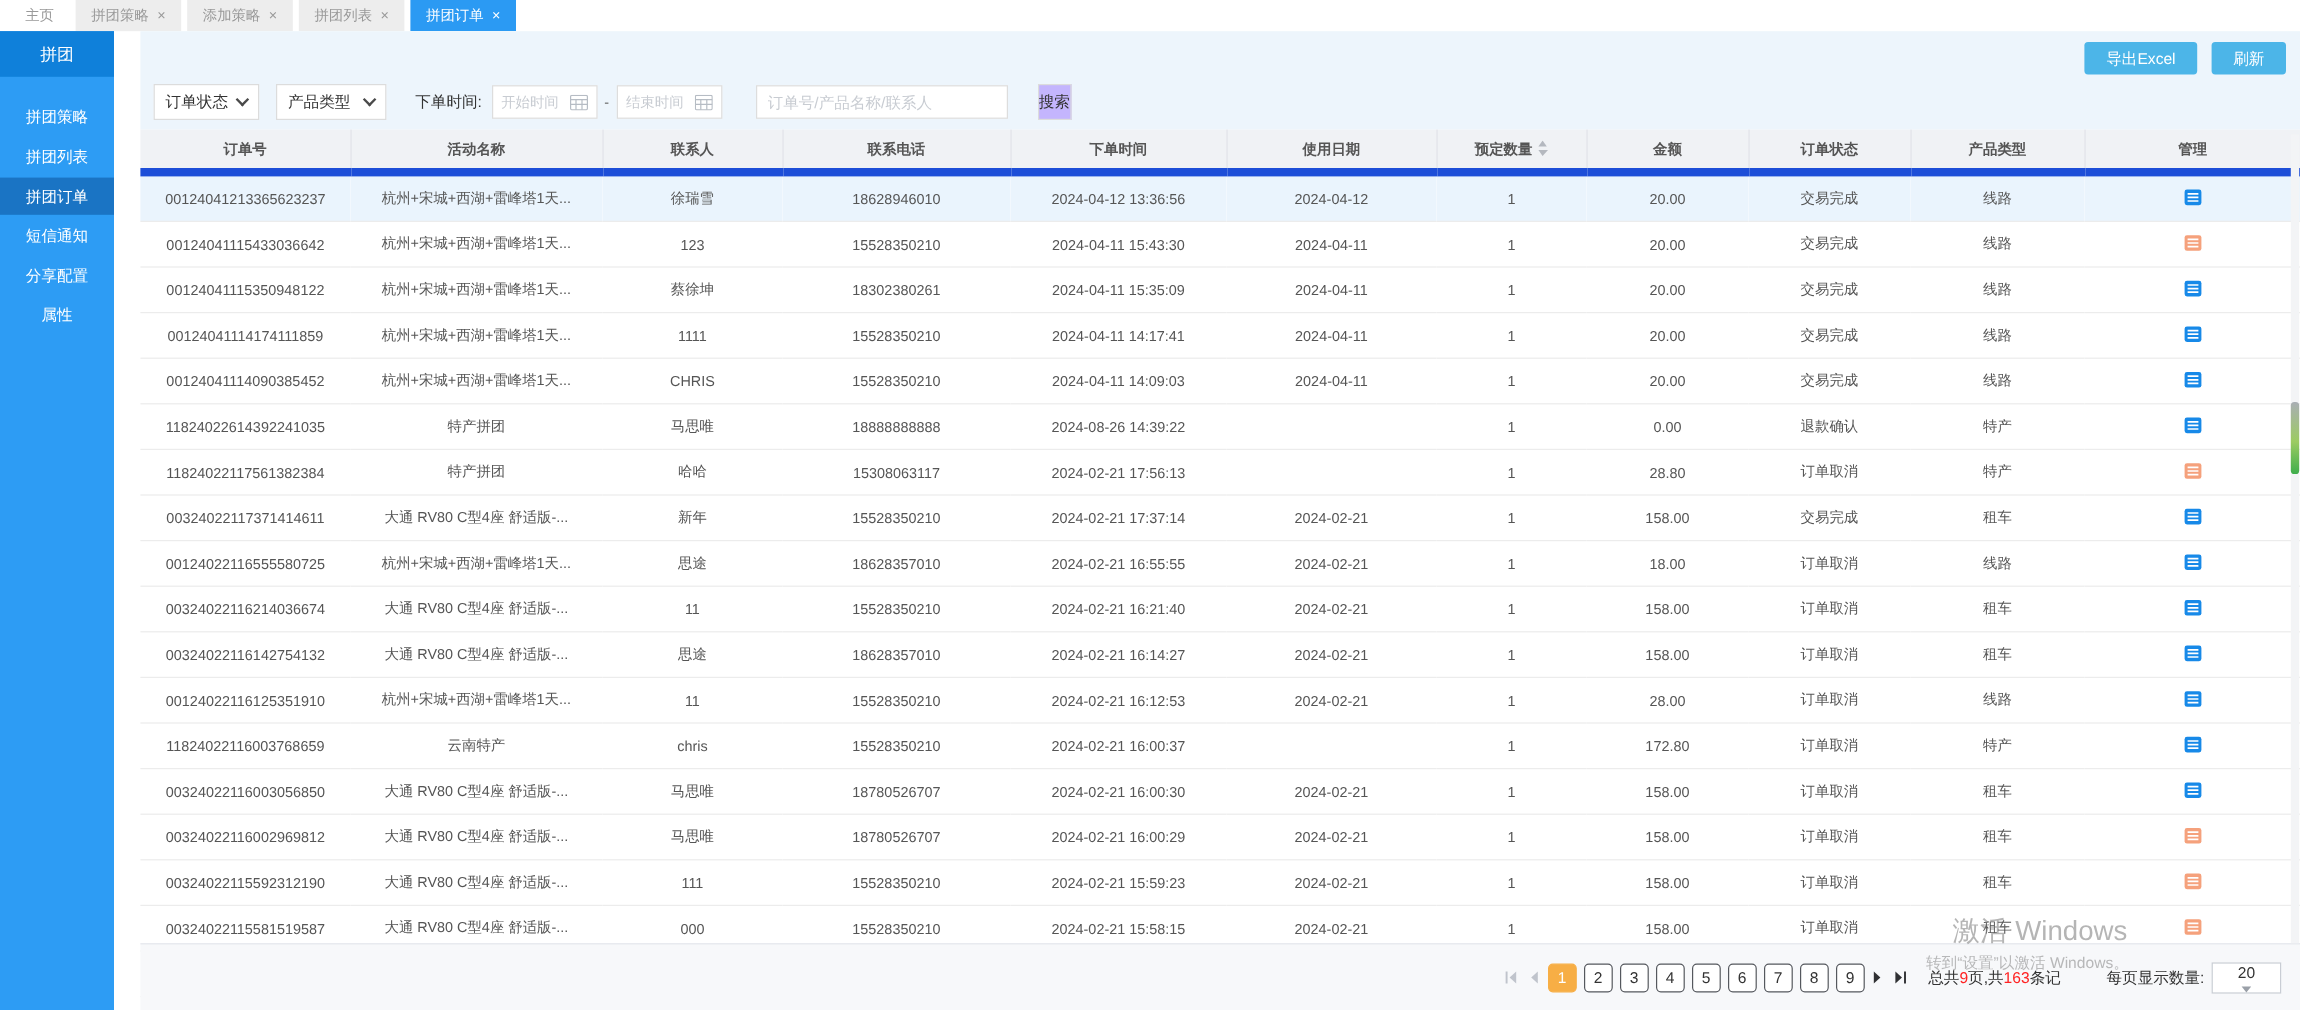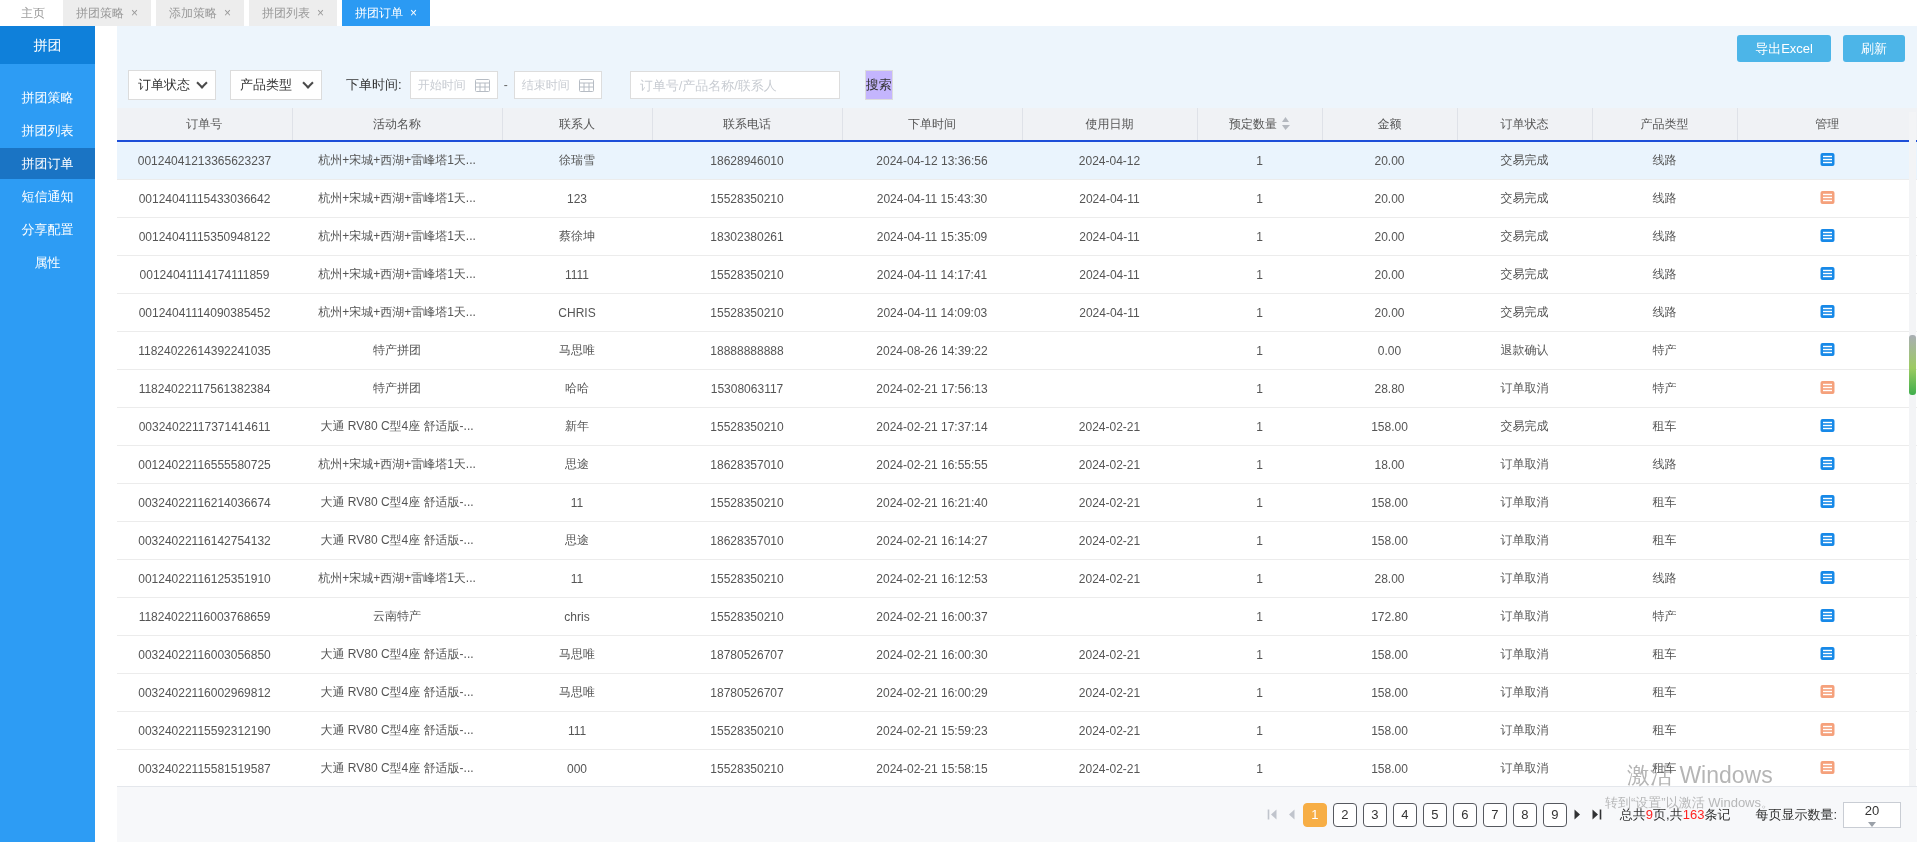--- a/index.html
+++ b/index.html
@@ -46,42 +46,42 @@
   .dash{margin:0 6px;color:#666;font-size:12px;}
   .search-input{width:210px;height:28px;box-sizing:border-box;border:1px solid #ddd;
     margin-left:28px;padding:0 9px;font-size:13px;color:#333;font-family:inherit;outline:none;}
   .search-input::placeholder{color:#c8ccd2;}
   .btn-search{height:30px;margin-left:25px;padding:0 0;background:#c4b5fd;
     border:1px solid #dcdcdc;font-size:13px;color:#333;cursor:pointer;font-family:inherit;}
 
   
   .tablewrap{position:absolute;left:0;top:82px;right:0;}
   table{border-collapse:collapse;table-layout:fixed;width:1800px;}
-  thead th{height:30px;background:#f0f2f5;color:#555;font-size:12px;font-weight:normal;
-    border-right:1px solid #dfe2e8;border-bottom:2px solid #1d4ed8;white-space:nowrap;}
+  thead th{height:30px;background:#f0f2f5;color:#555;font-size:12px;font-weight:bold;
+    border-right:1px solid #dfe2e8;border-bottom:7px solid #1d4ed8;white-space:nowrap;}
   thead th:last-child{border-right:none;}
   tbody td{height:35px;border-bottom:1px solid #ececec;font-size:12px;color:#555;
     text-align:center;white-space:nowrap;overflow:hidden;}
   tr.hl td{background:#eaf4fd;}
   .sort-ico{display:inline-block;vertical-align:-2px;margin-left:4px;}
   .manage-ico{display:inline-block;cursor:pointer;line-height:0;}
 
   
   .footer{position:absolute;left:0;right:0;top:760px;height:56px;background:#f7f8fa;
     border-top:1px solid #e4e7ec;display:flex;align-items:center;justify-content:flex-end;
     padding-right:16px;box-sizing:border-box;}
   .nav-btn{display:flex;align-items:center;justify-content:center;width:18px;height:24px;
     cursor:pointer;}
   .page-btn{min-width:24px;height:24px;box-sizing:border-box;border:1px solid #55585e;
     border-radius:4px;background:#fff;color:#333;font-size:13px;display:flex;
     align-items:center;justify-content:center;margin:0 3px;cursor:pointer;}
   .page-btn.active{background:#f7ae45;border-color:#f7ae45;color:#fff;}
   .summary{margin-left:14px;font-size:13px;color:#333;white-space:nowrap;}
   .summary .red{color:#ff2222;}
-  .perpage-label{margin-left:25px;font-size:13px;color:#333;white-space:nowrap;}
+  .perpage-label{margin-left:38px;font-size:13px;color:#333;white-space:nowrap;}
   .perpage-sel{width:58px;height:26px;box-sizing:border-box;border:1px solid #c9cdd4;
     background:#fff;margin-left:6px;display:flex;align-items:center;justify-content:space-between;
     padding:0 8px;font-size:13px;color:#333;cursor:pointer;flex-direction:column;}
   .tri-down{width:0;height:0;border-left:4px solid transparent;border-right:4px solid transparent;
     border-top:5px solid #9aa0a8;}
 
   
   .scroll-track{position:absolute;right:1px;top:112px;width:7px;height:674px;background:#f3f4f6;}
   .scroll-thumb{position:absolute;right:1px;top:335px;width:7px;height:60px;border-radius:3px;
     background:linear-gradient(180deg,#a9aeb4 0%,#9ccb62 55%,#3fae4c 100%);cursor:grab;}

